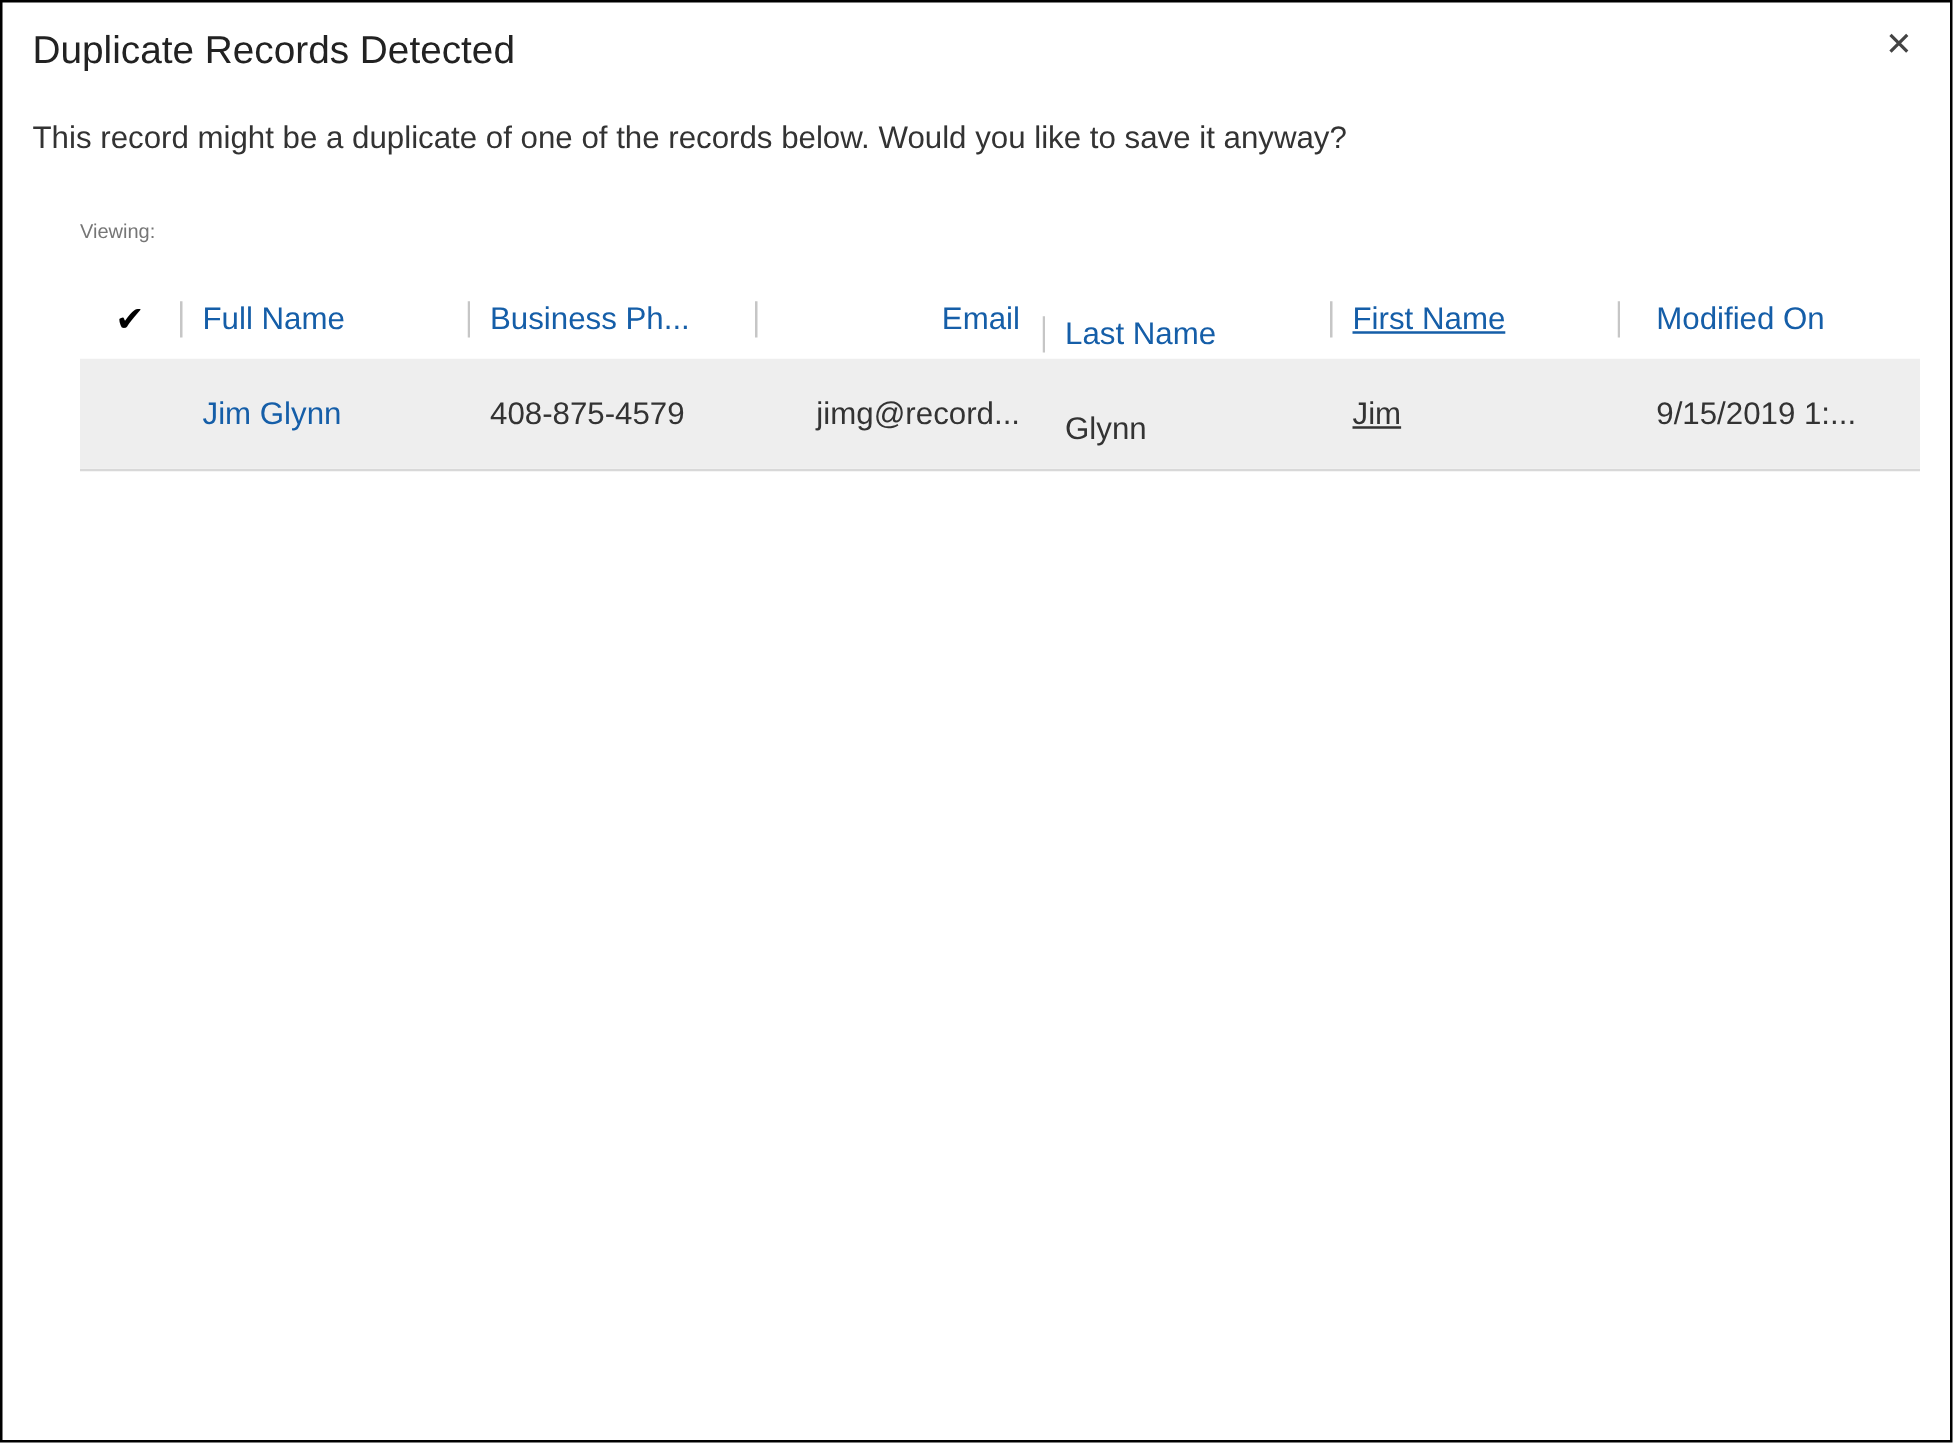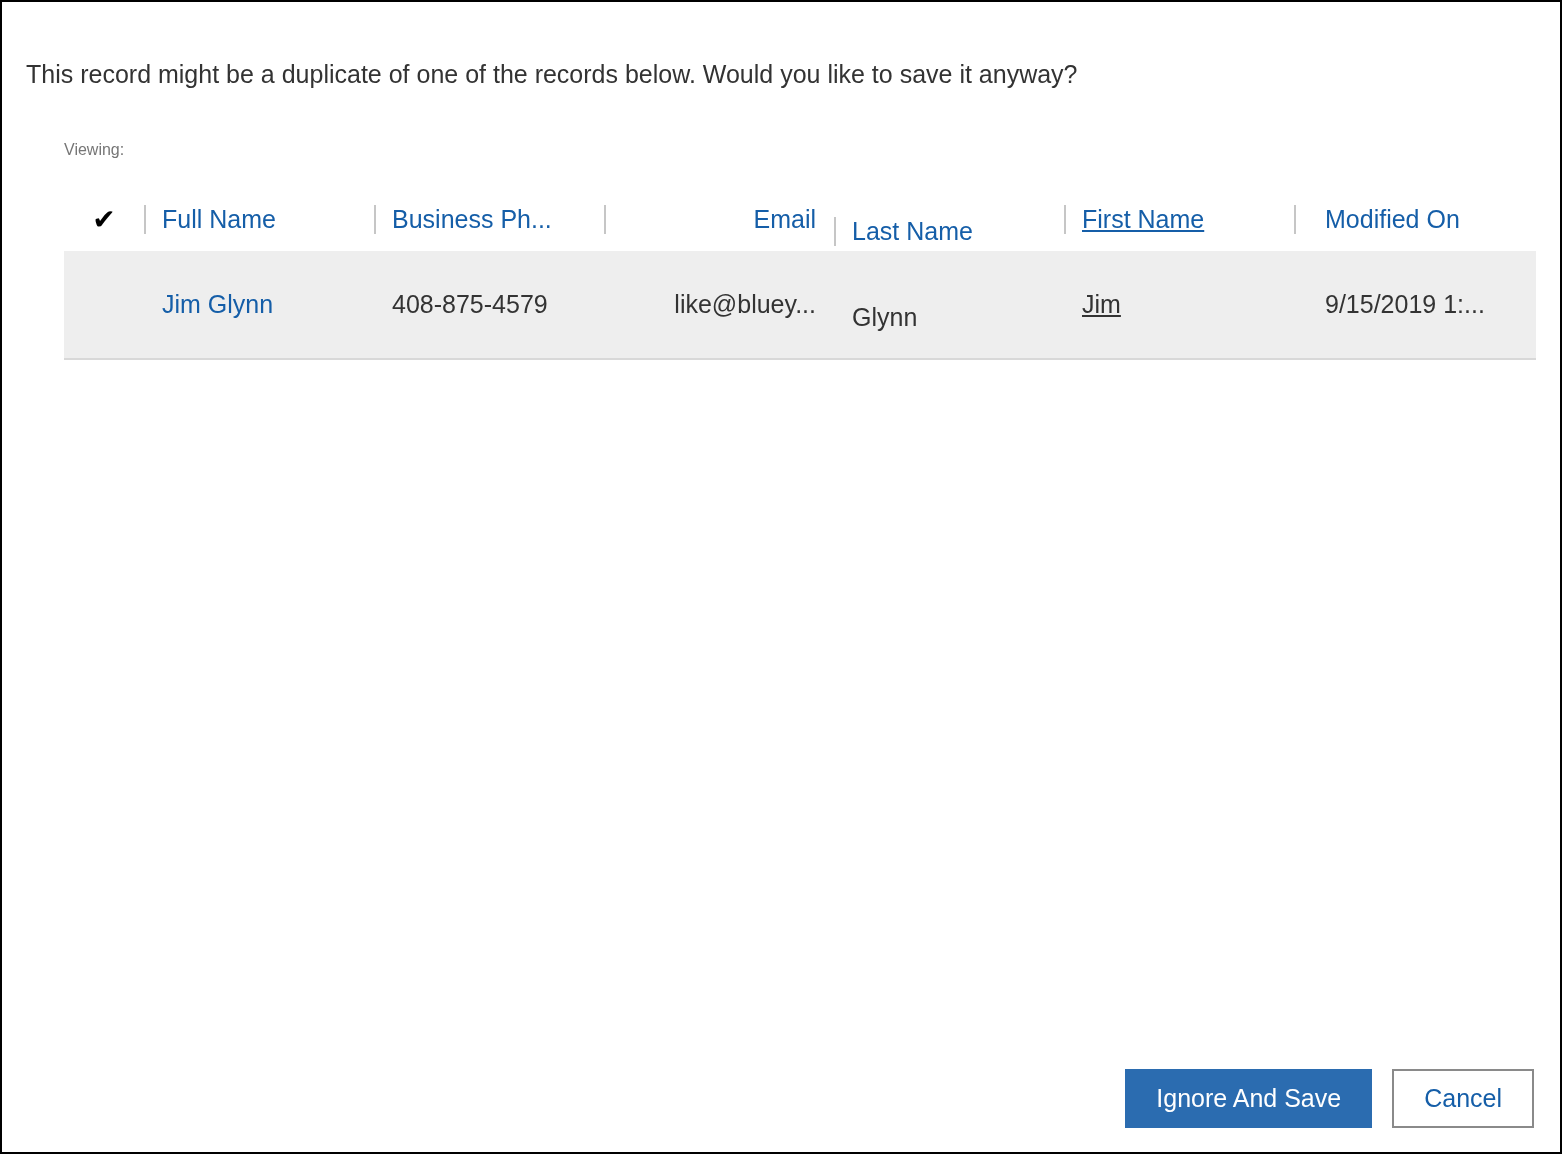--- a/index.html
+++ b/index.html
@@ -70,21 +70,21 @@
     width: calc(100% - 38px);
     border-bottom: 2px solid #d8d8d8;
   }
   .grid-header, .grid-row {
     display: flex;
     align-items: center;
     height: 64px;
   }
   .grid-row {
     background: #eeeeee;
-    height: 107px;
+    height: 88px;
   }
   .col {
     padding: 0 18px;
     font-size: 25px;
     white-space: nowrap;
     overflow: hidden;
     text-overflow: ellipsis;
     position: relative;
   }
   .col-check { width: 80px; flex: 0 0 80px; display:flex; justify-content:center; }
@@ -141,20 +141,26 @@
     color: #155ea8;
     border: 2px solid #8a8a8a;
     padding: 13px 30px;
   }
 </style>
 </head>
 <body>
 
 <div class="dialog">
 
+  <div class="dialog-header">
+    <h1 class="dialog-title">Duplicate Records Detected</h1>
+    <button class="close-btn">
+      <span>✕</span>
+    </button>
+  </div>
 
   <div class="dialog-message">This record might be a duplicate of one of the records below. Would you like to save it anyway?</div>
 
   <div class="viewing-row">
     <span class="viewing-label">Viewing:</span>
   </div>
 
   <div class="grid">
     <div class="grid-header">
       <div class="col col-check">
@@ -185,25 +191,21 @@
         <span>Modified On</span>
       </div>
     </div>
 
     <div class="grid-row">
       <div class="col col-check"></div>
       <div class="col col-fullname">
         <span class="link-text">Jim Glynn</span>
       </div>
       <div class="col col-phone">408-875-4579</div>
-      <div class="col col-email">like@bluey...</div>
+      <div class="col col-email">jimg@record...</div>
       <div class="col col-lastname">Glynn</div>
       <div class="col col-firstname">Jim</div>
       <div class="col col-modified">9/15/2019 1:...</div>
     </div>
   </div>
 
-  <div class="footer">
-    <button class="btn btn-primary">Ignore And Save</button>
-    <button class="btn btn-secondary">Cancel</button>
-  </div>
 
 </div>
 
 </body></html>

